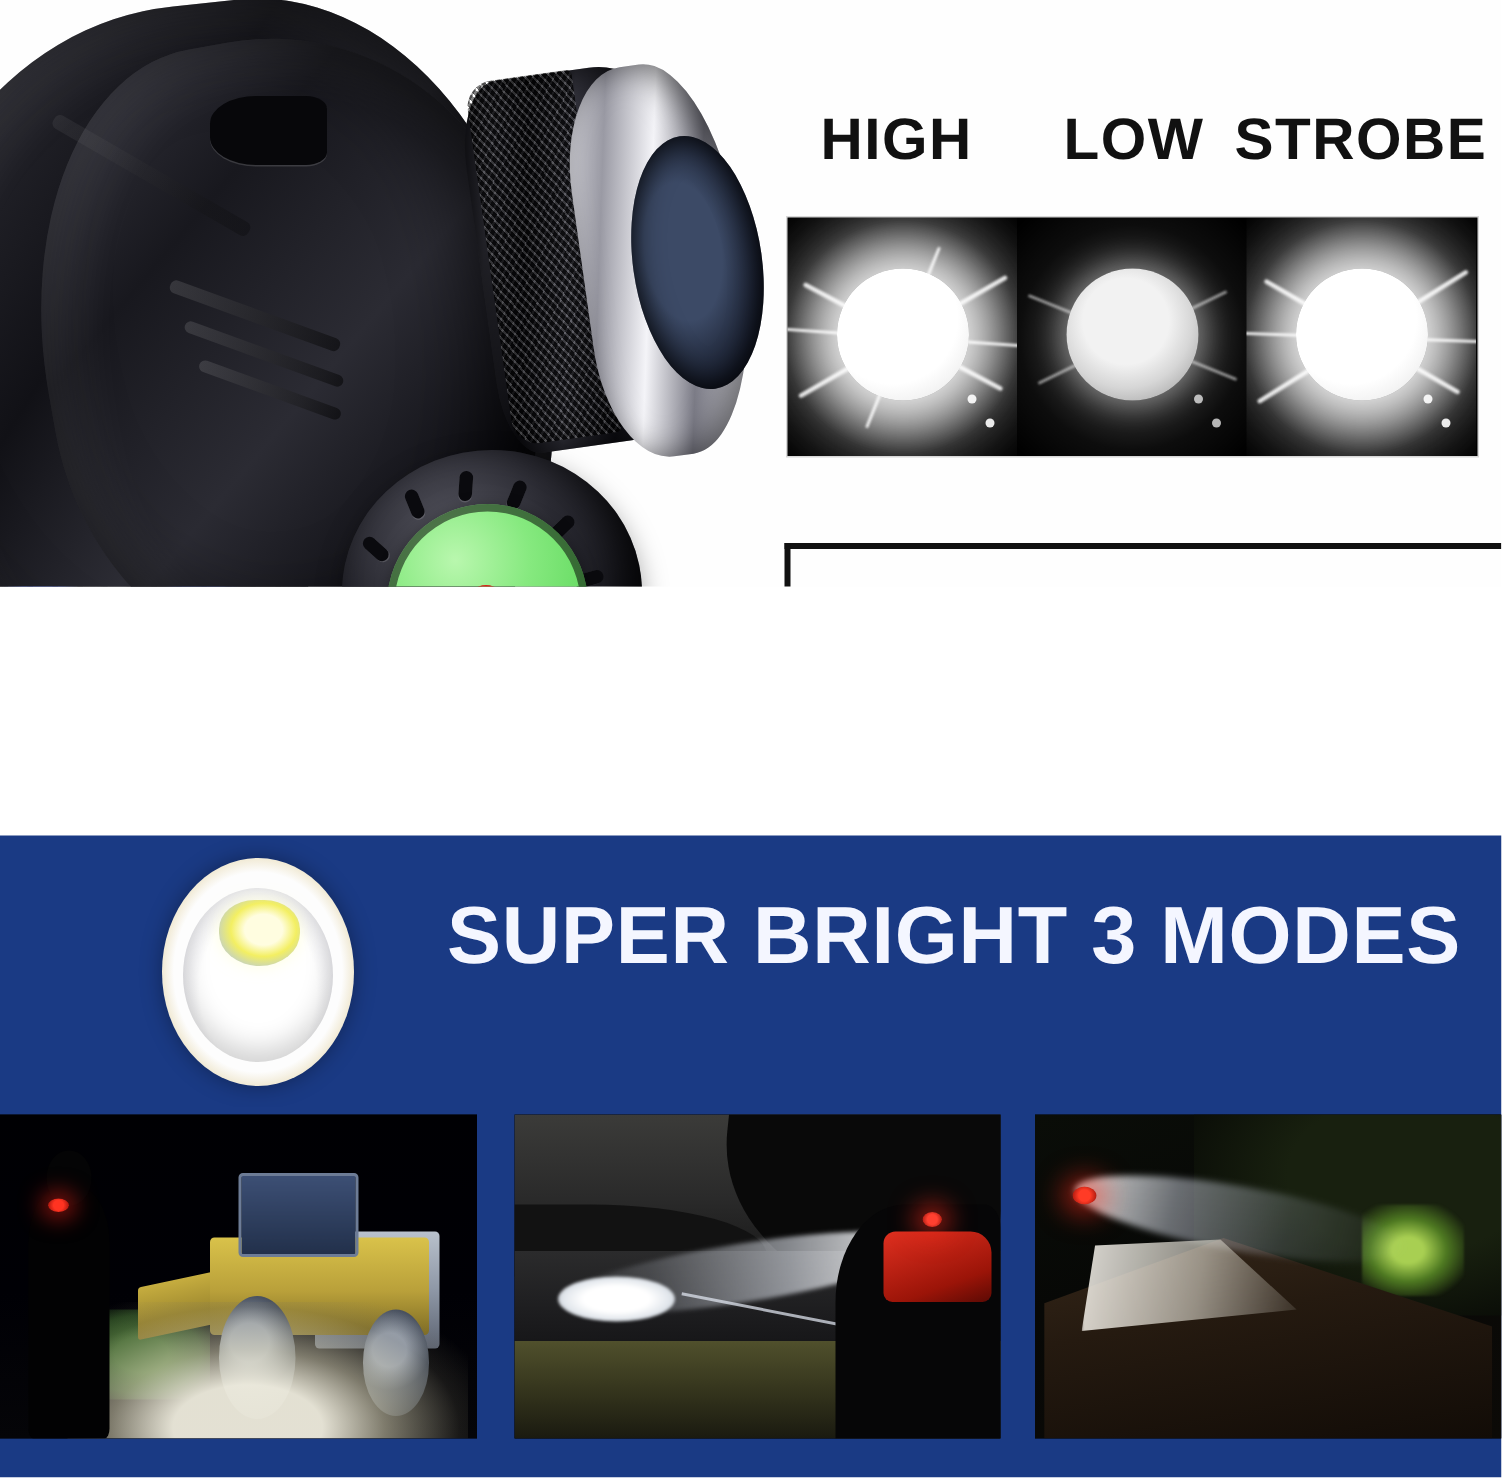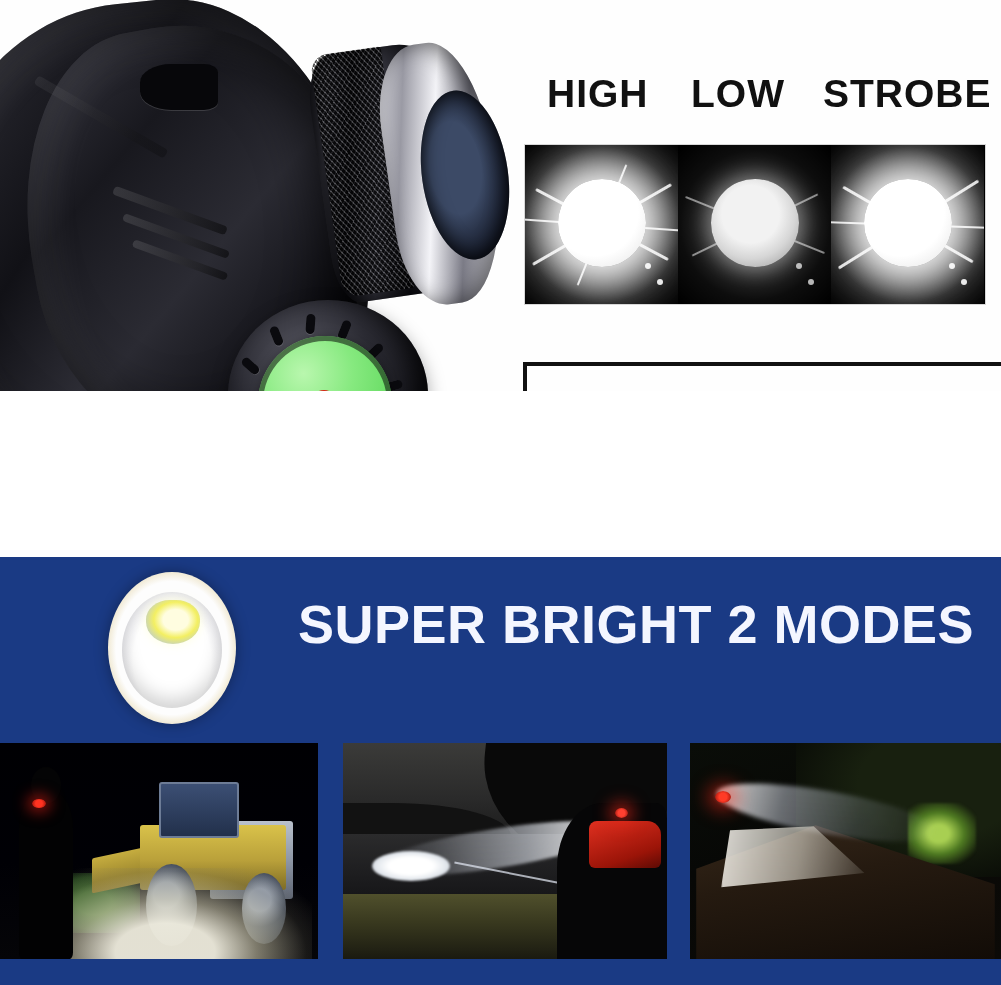--- a/index.html
+++ b/index.html
@@ -64,21 +64,21 @@
      background:radial-gradient(circle at 34% 28%,#b9f7ae 0%,#86e97f 38%,#5fd85c 78%,#3fc04a 100%);
      box-shadow:inset 0 0 0 5px rgba(10,12,10,.55), 0 2px 10px rgba(0,0,0,.4);}
   .red-dot{position:absolute;left:321px;top:396px;width:26px;height:26px;border-radius:50%;
      background:radial-gradient(circle at 35% 32%,#ef3320 0%,#c4120c 70%,#8d0806 100%);}
 
   
   .mode-labels{position:absolute;left:525px;top:72px;width:462px;height:50px;}
   .mode-label{position:absolute;top:0;font-size:39px;font-weight:600;color:#111;letter-spacing:1px;
      font-family:"Liberation Sans",sans-serif;white-space:nowrap;line-height:44px;}
   .ml-0{left:22px;}
-  .ml-1{left:166px;}
+  .ml-1{left:184px;}
   .ml-2{left:298px;}
 
   
   .led-strip{position:absolute;left:525px;top:145px;width:460px;height:159px;background:#000;overflow:hidden;
      box-shadow:0 0 0 1px #d8d8d8;}
   .led-cell{position:absolute;top:0;width:153px;height:159px;overflow:hidden;}
   .lc0{left:0;}.lc1{left:153px;}.lc2{left:306px;}
   .led-halo{position:absolute;left:50%;top:50%;width:230px;height:230px;margin:-115px 0 0 -115px;border-radius:50%;}
   .halo-hi{background:radial-gradient(circle,rgba(255,255,255,.95) 0 16%,rgba(255,255,255,.55) 26%,rgba(255,255,255,.13) 48%,rgba(255,255,255,0) 70%);}
   .halo-lo{background:radial-gradient(circle,rgba(255,255,255,.45) 0 14%,rgba(255,255,255,.2) 26%,rgba(255,255,255,.05) 46%,rgba(255,255,255,0) 66%);}
@@ -265,21 +265,21 @@
     </div>
 
     <div class="leader-line"></div>
     <div class="callout"></div>
   </div>
 
   <div class="banner"></div>
   <div class="banner-led"></div>
   <div class="banner-led-inner"></div>
   <div class="banner-led-chip"></div>
-  <div class="banner-title">SUPER BRIGHT 2 MODES</div>
+  <div class="banner-title">SUPER BRIGHT 3 MODES</div>
 
   <div class="photo-row">
 
     <div class="photo p0">
       <div class="night-sky"></div>
       <div class="bush"></div>
       <div class="loader-arm"></div>
       <div class="loader-rear"></div>
       <div class="loader-body"></div>
       <div class="loader-cab"></div>

